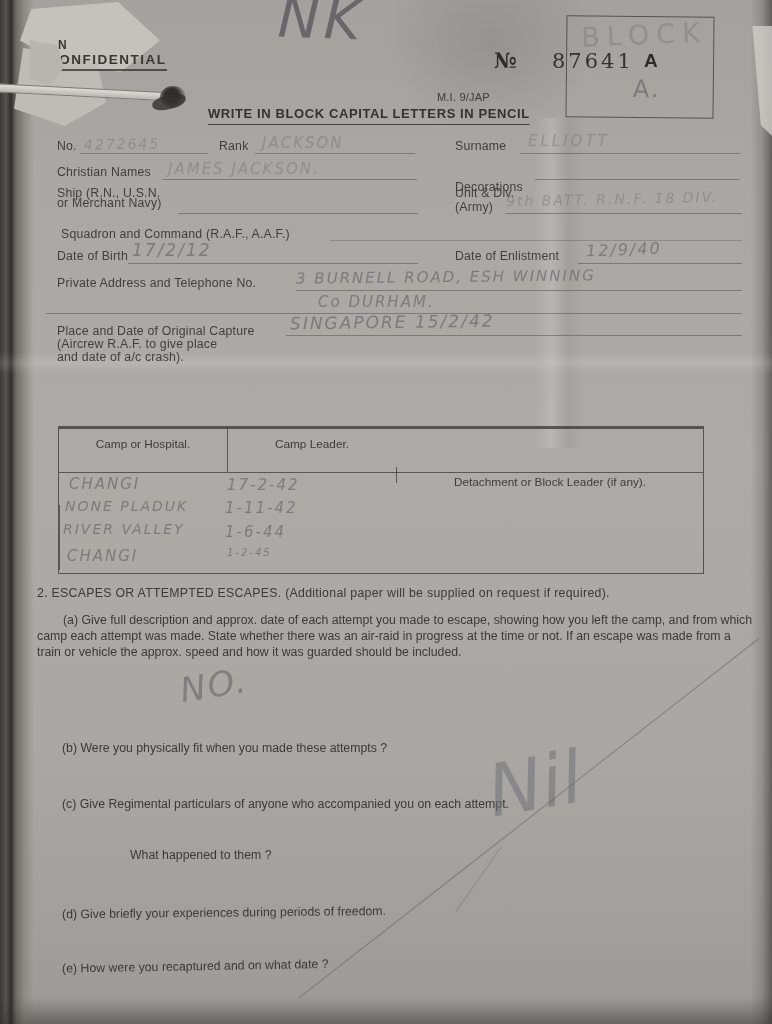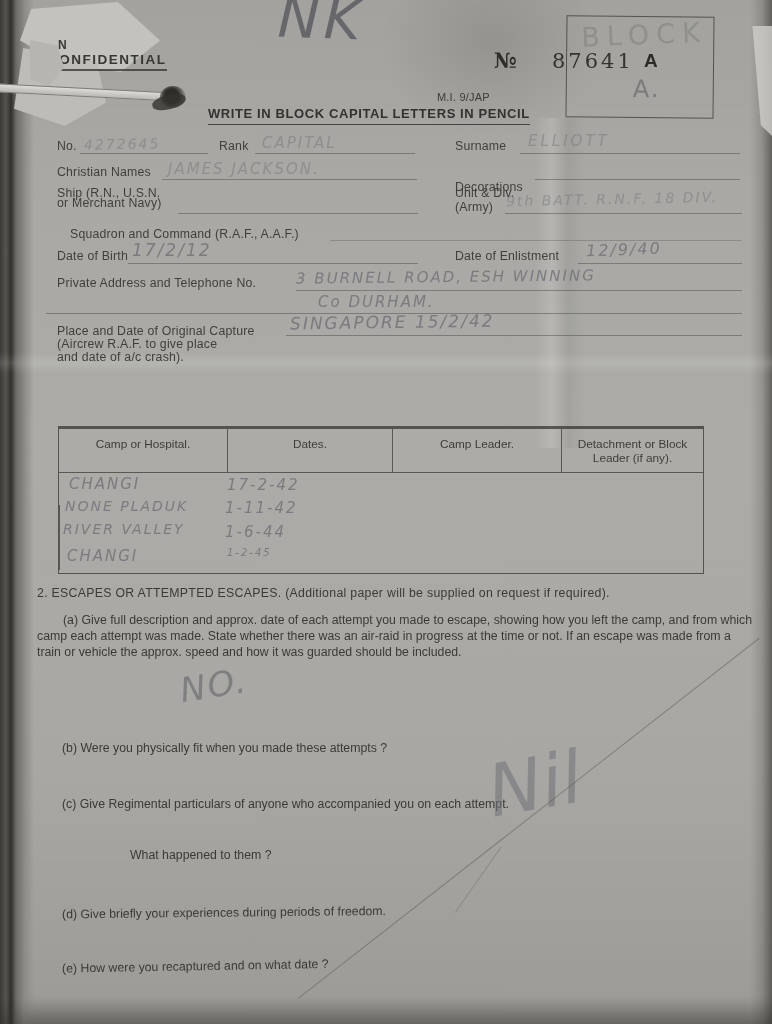--- a/index.html
+++ b/index.html
@@ -79,40 +79,40 @@
   </div>
 
   <div class="abs" style="left:208px;top:106px;font-weight:bold;font-size:13px;letter-spacing:.6px;color:#333230;
        border-bottom:1.8px solid rgba(51,50,48,.85);padding-bottom:3px;">WRITE IN BLOCK CAPITAL LETTERS IN PENCIL</div>
 
   <div class="abs lbl" style="left:57px;top:139px;">No.</div>
   <div class="abs fline" style="left:80px;top:152px;width:128px;"></div>
   <div class="abs hw faint" style="left:84px;top:136px;font-size:14px;transform:rotate(-1deg);">4272645</div>
   <div class="abs lbl" style="left:219px;top:139px;">Rank</div>
   <div class="abs fline" style="left:255px;top:152px;width:160px;"></div>
-  <div class="abs hw faint" style="left:262px;top:134px;font-size:15px;">CAPITAL</div>
+  <div class="abs hw faint" style="left:262px;top:134px;font-size:15px;">JACKSON</div>
   <div class="abs lbl" style="left:455px;top:139px;">Surname</div>
   <div class="abs fline" style="left:520px;top:152px;width:220px;"></div>
   <div class="abs hw faint" style="left:528px;top:132px;font-size:15px;letter-spacing:3px;">ELLIOTT</div>
 
   <div class="abs lbl" style="left:57px;top:165px;">Christian Names</div>
   <div class="abs fline" style="left:162px;top:178px;width:255px;"></div>
   <div class="abs hw faint" style="left:168px;top:160px;font-size:15px;">JAMES JACKSON.</div>
   <div class="abs lbl" style="left:455px;top:180px;">Decorations</div>
   <div class="abs fline" style="left:535px;top:178px;width:205px;"></div>
 
   <div class="abs lbl" style="left:57px;top:186px;">Ship (R.N., U.S.N.</div>
   <div class="abs lbl" style="left:57px;top:196px;">or Merchant Navy)</div>
   <div class="abs fline" style="left:178px;top:212px;width:240px;"></div>
   <div class="abs lbl" style="left:455px;top:186px;">Unit &amp; Div.</div>
   <div class="abs lbl" style="left:455px;top:200px;">(Army)</div>
   <div class="abs fline" style="left:505px;top:212px;width:237px;"></div>
   <div class="abs hw faint" style="left:506px;top:191px;font-size:14px;transform:rotate(-1.2deg);">9th BATT. R.N.F. 18 DIV.</div>
 
-  <div class="abs lbl" style="left:70px;top:227px;">Squadron and Command (R.A.F., A.A.F.)</div>
+  <div class="abs lbl" style="left:61px;top:227px;">Squadron and Command (R.A.F., A.A.F.)</div>
   <div class="abs fline faint" style="left:330px;top:239px;width:412px;"></div>
 
   <div class="abs lbl" style="left:57px;top:249px;">Date of Birth</div>
   <div class="abs fline" style="left:128px;top:262px;width:290px;"></div>
   <div class="abs hw" style="left:132px;top:240px;font-size:17px;">17/2/12</div>
   <div class="abs lbl" style="left:455px;top:249px;">Date of Enlistment</div>
   <div class="abs fline" style="left:578px;top:262px;width:164px;"></div>
   <div class="abs hw" style="left:586px;top:240px;font-size:16px;transform:rotate(-2deg);">12/9/40</div>
 
   <div class="abs lbl" style="left:57px;top:276px;">Private Address and Telephone No.</div>
@@ -124,23 +124,22 @@
   <div class="abs lbl" style="left:57px;top:324px;">Place and Date of Original Capture</div>
   <div class="abs lbl" style="left:57px;top:337px;">(Aircrew R.A.F. to give place</div>
   <div class="abs lbl" style="left:57px;top:350px;">and date of a/c crash).</div>
   <div class="abs fline" style="left:286px;top:334px;width:456px;"></div>
   <div class="abs hw" style="left:290px;top:312px;font-size:17px;transform:rotate(-.8deg);">SINGAPORE   15/2/42</div>
 
 
   <div class="abs tbl" style="left:58px;top:426px;width:644px;height:144px;">
     <div class="tbl-head" style="height:44px;box-sizing:border-box;">
       <div class="cell" style="width:156px;">Camp or Hospital.</div>
-      <div class="cell" style="width:152px;">Dates.</div>
       <div class="cell" style="width:156px;">Camp Leader.</div>
-      <div class="cell" style="flex:1;">Detachment or Block Leader (if any).</div>
+      <div class="cell" style="flex:1;margin-top:38px;">Detachment or Block Leader (if any).</div>
     </div>
     <div class="tbl-body" style="height:97px;">
       <div class="cell" style="width:156px;"></div>
       <div class="cell" style="width:152px;"></div>
       <div class="cell" style="width:156px;"></div>
       <div class="cell" style="flex:1;"></div>
       <span class="abs hw" style="left:10px;top:2px;font-size:15px;">CHANGI</span>
       <span class="abs hw" style="left:6px;top:25px;font-size:14px;">NONE PLADUK</span>
       <span class="abs hw" style="left:4px;top:48px;font-size:14px;">RIVER VALLEY</span>
       <span class="abs hw" style="left:8px;top:74px;font-size:15px;">CHANGI</span>

